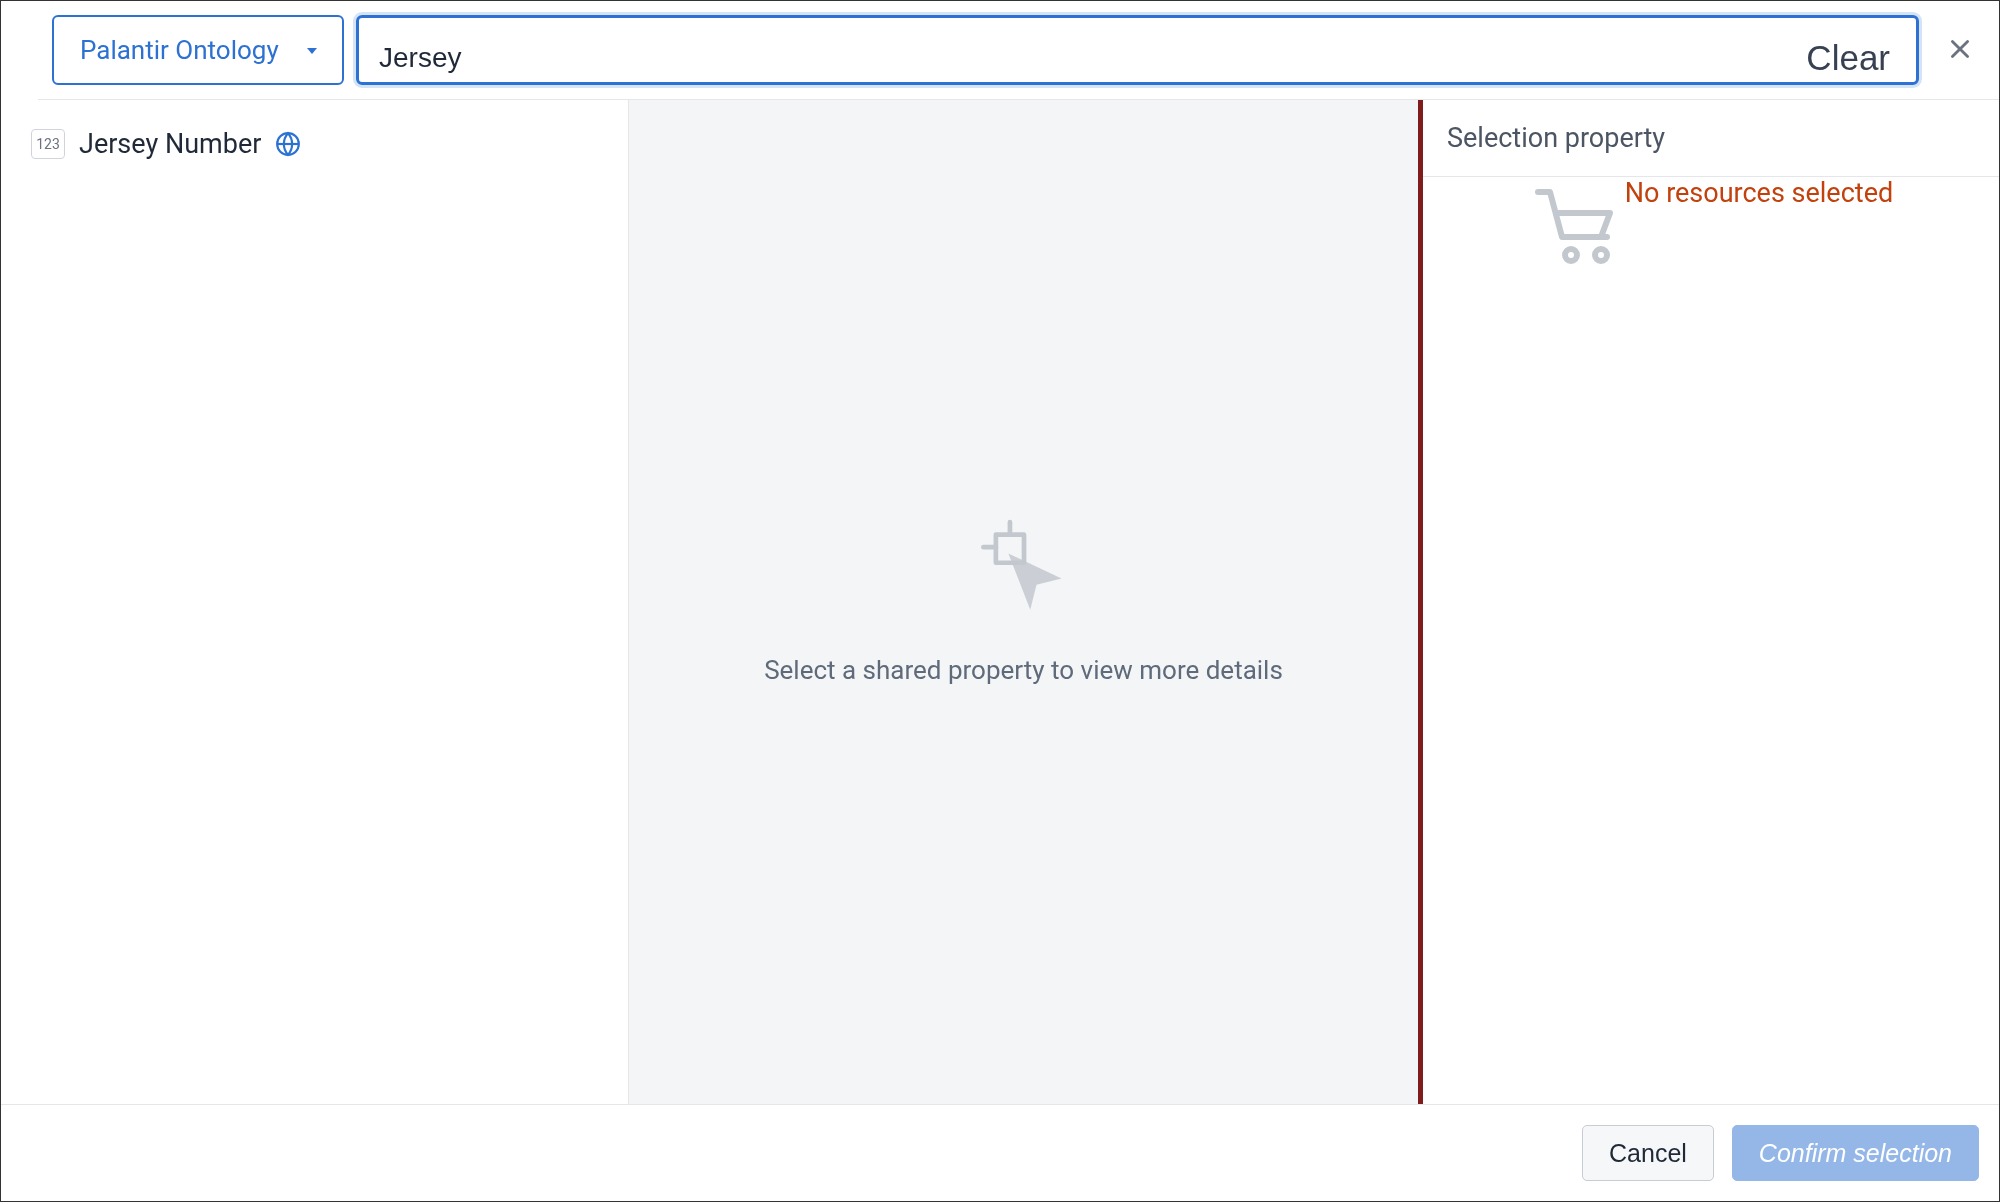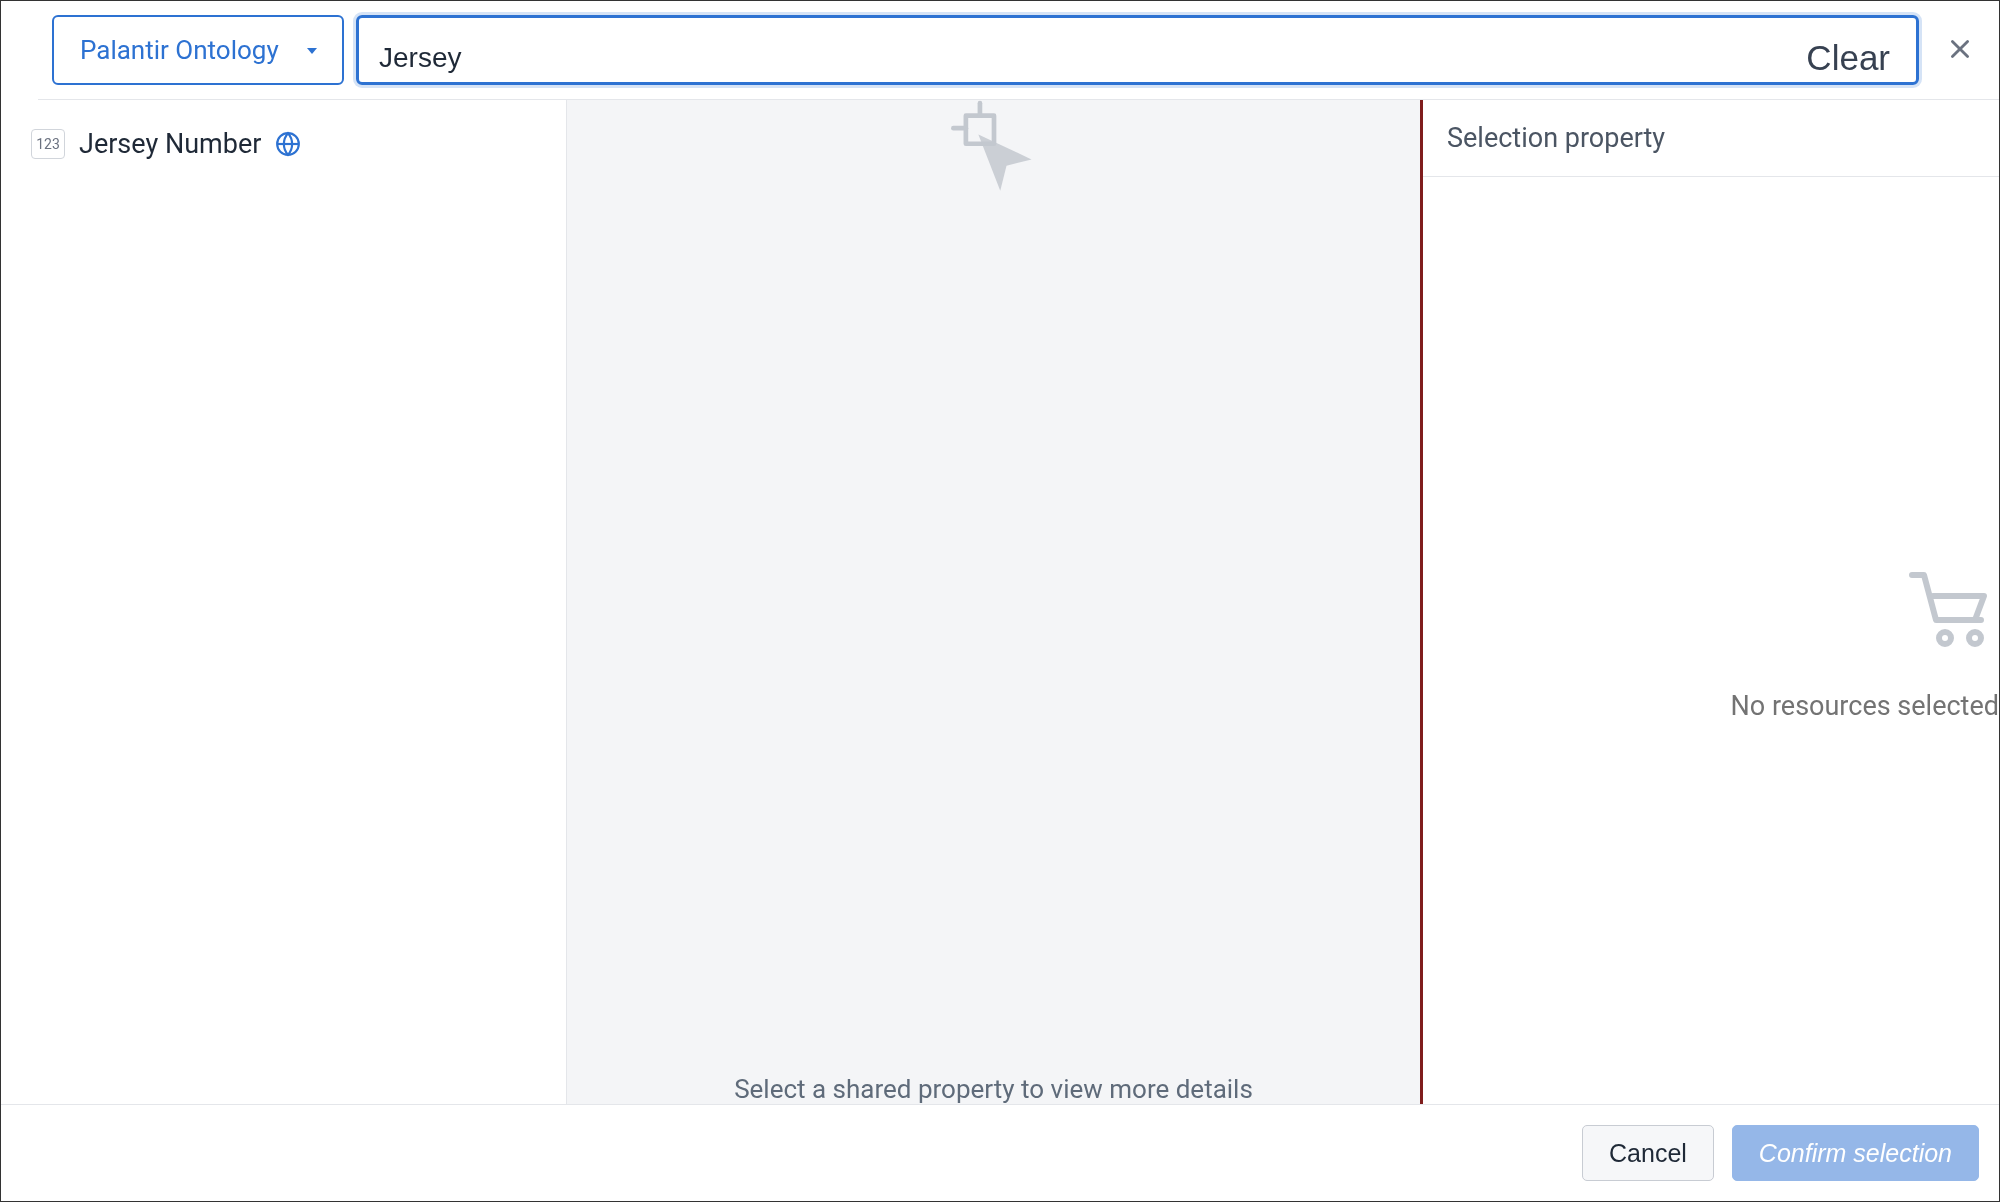--- a/index.html
+++ b/index.html
@@ -70,21 +70,21 @@
   .close-btn svg { width: 26px; height: 26px; }
 
   
   .body {
     flex: 1;
     display: flex;
     min-height: 0;
   }
 
   .col-results {
-    width: 566px;
+    width: 628px;
     border-right: 1px solid #e4e6ea;
     padding: 22px 26px;
   }
   .result-item {
     display: flex;
     align-items: center;
     gap: 14px;
     padding: 6px 4px;
     cursor: pointer;
     border-radius: 4px;
@@ -100,50 +100,50 @@
     display: flex;
     align-items: center;
     justify-content: center;
     background: #fff;
   }
   .globe-icon { color: #2d72d2; display:flex; align-items:center; }
   .globe-icon svg { width: 26px; height: 26px; }
 
   .col-detail {
     flex: 1;
-    border-right: 3px solid #7f1d1d;
+    border-right: 5px solid #7f1d1d;
     background: #f4f5f7;
     display: flex;
     flex-direction: column;
     align-items: center;
-    justify-content: space-between;
+    justify-content: center;
     color: #5f6b7a;
   }
   .col-detail .placeholder-icon { color: #c3c8cf; margin-bottom: 32px; }
   .col-detail .placeholder-icon svg { width: 100px; height: 100px; }
   .col-detail .placeholder-msg { font-size: 26px; }
 
   .col-selection {
     width: 576px;
     display: flex;
     flex-direction: column;
   }
   .sel-header {
     padding: 22px 24px;
     border-bottom: 1px solid #e4e6ea;
     font-size: 27px;
     color: #4b5563;
   }
   .sel-body {
     flex: 1;
     display: flex;
-    flex-direction: column;
-    align-items: flex-end;
-    justify-content: center;
-    color: #737373;
+    flex-direction: row;
+    align-items: flex-start;
+    justify-content: center;
+    color: #c2410c;
   }
   .sel-body .cart-icon { color: #c3c8cf; margin-bottom: 30px; }
   .sel-body .cart-icon svg { width: 96px; height: 96px; }
   .sel-body .sel-msg { font-size: 27px; }
 
   
   .footer {
     border-top: 1px solid #e4e6ea;
     padding: 20px 20px;
     display: flex;

